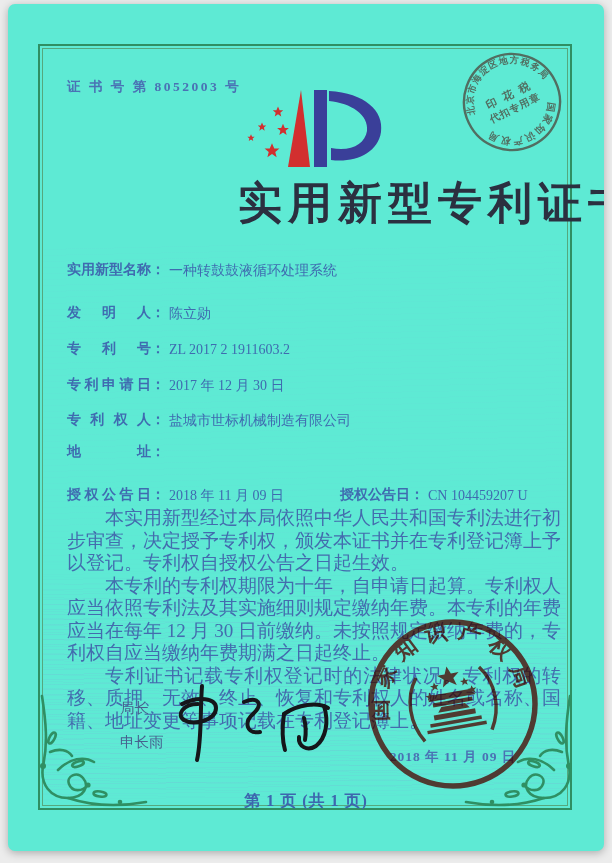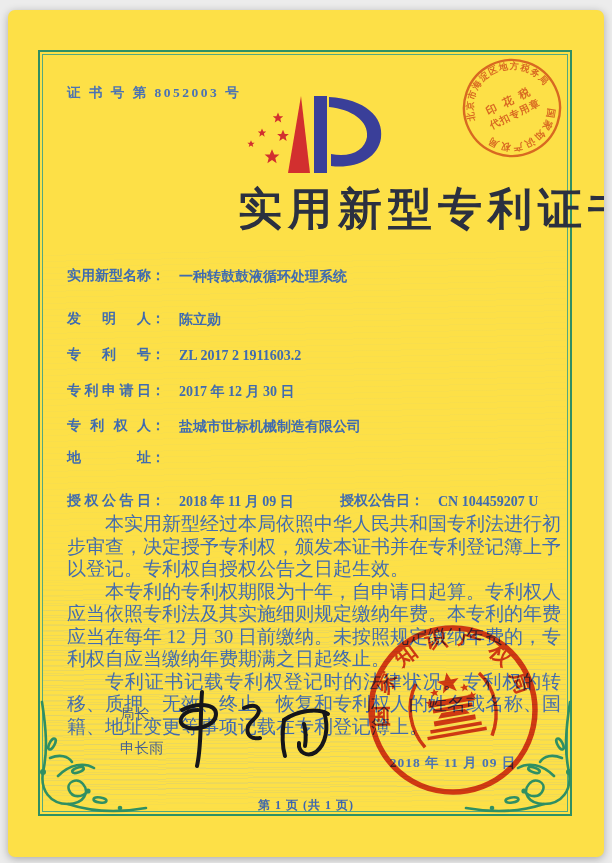--- a/index.html
+++ b/index.html
@@ -1,21 +1,21 @@
 <!DOCTYPE html>
 <html><head>
 <meta charset="utf-8">
 <style>
   html,body{margin:0;padding:0;}
   body{
     width:612px;height:863px;background:#ececec;position:relative;overflow:hidden;
     font-family:"Liberation Serif","DejaVu Serif",serif;
   }
   .page{
-    position:absolute;left:8px;top:10px;width:596px;height:847px;background:#fde047;
+    position:absolute;left:8px;top:4px;width:596px;height:847px;background:#5eead4;
     border-radius:7px;box-shadow:0 2px 8px rgba(0,0,0,.28);overflow:hidden;
   }
   
   .frame{
     position:absolute;left:30px;top:40px;width:530px;height:762px;
     border:2.5px solid #2f8f63;
   }
   .frame::after{
     content:"";position:absolute;left:2px;top:2px;right:2px;bottom:2px;
     border:1px solid #55a87e;
@@ -42,21 +42,21 @@
     position:absolute;left:0;top:170px;width:100%;text-align:right;
     font-size:44px;color:#2b3040;font-weight:600;letter-spacing:6px;text-indent:6px;margin-left:34px;
   }
   .fields{position:absolute;left:59px;top:0;width:494px;font-size:14px;color:#3f6bb0;}
   .row{position:absolute;display:flex;align-items:flex-start;width:100%;}
   .row .lbl{
     flex:0 0 84px;width:84px;font-weight:600;white-space:nowrap;
     text-align:justify;text-align-last:justify;
   }
   .row .colon{flex:0 0 auto;font-weight:600;}
-  .row .val{margin-left:14px;line-height:19px;font-weight:bold;}
+  .row .val{margin-left:4px;line-height:19px;}
   .r1{top:257px}.r2{top:300px}.r3{top:336px}.r4{top:372px}.r5{top:407px}
   .r6{top:439px}.r6 .val{width:392px;}
   .r7{top:482px}
   .grant-no-group{position:absolute;left:273px;top:0;display:flex;}
   .grant-no-group .lbl{flex:0 0 70px;width:70px;}
   .paras{
     position:absolute;left:59px;top:503px;width:494px;font-size:19px;line-height:22.5px;
     color:#436cae;text-align:justify;font-weight:500;
   }
   .paras p{margin:0;text-indent:2em;}
@@ -70,21 +70,21 @@
   }
   .seal{position:absolute;left:355px;top:610px;z-index:2;transform:rotate(-10deg);
     mix-blend-mode:multiply;opacity:.92;}
   .tax-stamp{position:absolute;left:448px;top:42px;transform:rotate(-26deg);
     mix-blend-mode:multiply;opacity:.85;z-index:3;}
   .flourish{position:absolute;z-index:2;}
   .flourish.bl{left:22px;top:690px;}
   .flourish.br{right:22px;top:690px;transform:scaleX(-1);}
   .footer{
     position:absolute;left:0;top:787px;width:100%;text-align:center;
-    font-size:12px;color:#3d66ae;font-weight:700;letter-spacing:1px;
+    font-size:16px;color:#3d66ae;font-weight:700;letter-spacing:1px;
   }
 </style>
 </head>
 <body>
 
 <div class="page">
 
   <div class="waves-top"></div>
   <div class="waves"></div>
   <div class="frame"></div>

